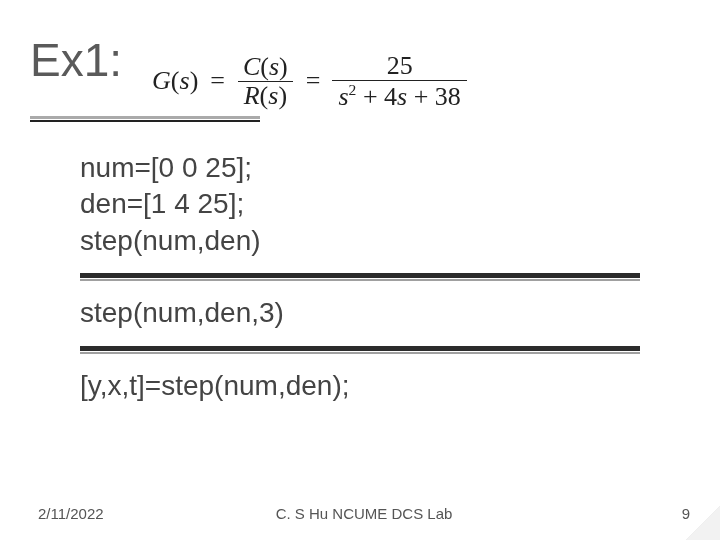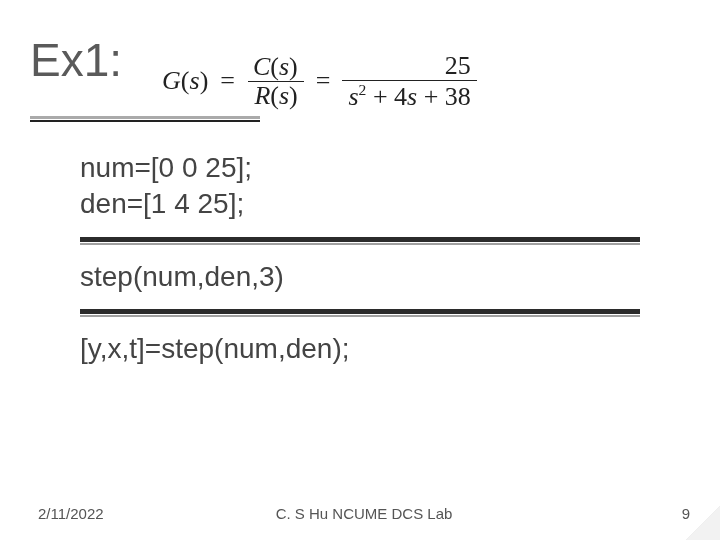--- a/index.html
+++ b/index.html
@@ -18,21 +18,21 @@
     height: 540px;
     box-sizing: border-box;
   }
   .title-row {
     position: absolute;
     top: 10px;
     left: 30px;
     right: 30px;
     display: flex;
     align-items: center;
-    gap: 40px;
+    gap: 30px;
   }
   .title {
     font-size: 46px;
     font-weight: 400;
     color: #5a5a5a;
     white-space: nowrap;
   }
   .equation {
     font-family: "Times New Roman", Times, serif;
     font-size: 26px;
@@ -41,21 +41,21 @@
     align-items: center;
     gap: 8px;
     color: #222222;
     margin-top: 42px;
   }
   .eqvar { font-style: italic; }
   .eqop { font-style: normal; padding: 0 4px; }
   .frac {
     display: inline-flex;
     flex-direction: column;
-    align-items: flex-end;
+    align-items: center;
     vertical-align: middle;
   }
   .frac .num, .frac .den {
     padding: 1px 6px;
     white-space: nowrap;
   }
   .frac .den {
     border-top: 1.5px solid #222222;
   }
   .sup { font-size: 0.6em; vertical-align: super; }
@@ -164,20 +164,21 @@
 
   <div class="title-underline">
     <div class="bar-g"></div>
     <div class="bar-b"></div>
   </div>
 
   <div class="content">
     <div class="block">
       <div>num=[0 0 25];</div>
       <div>den=[1 4 25];</div>
+      <div>step(num,den)</div>
     </div>
 
     <div class="thick-divider">
       <div class="line-b"></div>
         <div class="line-g"></div>
     </div>
 
     <div class="block">
       <div>step(num,den,3)</div>
     </div>

